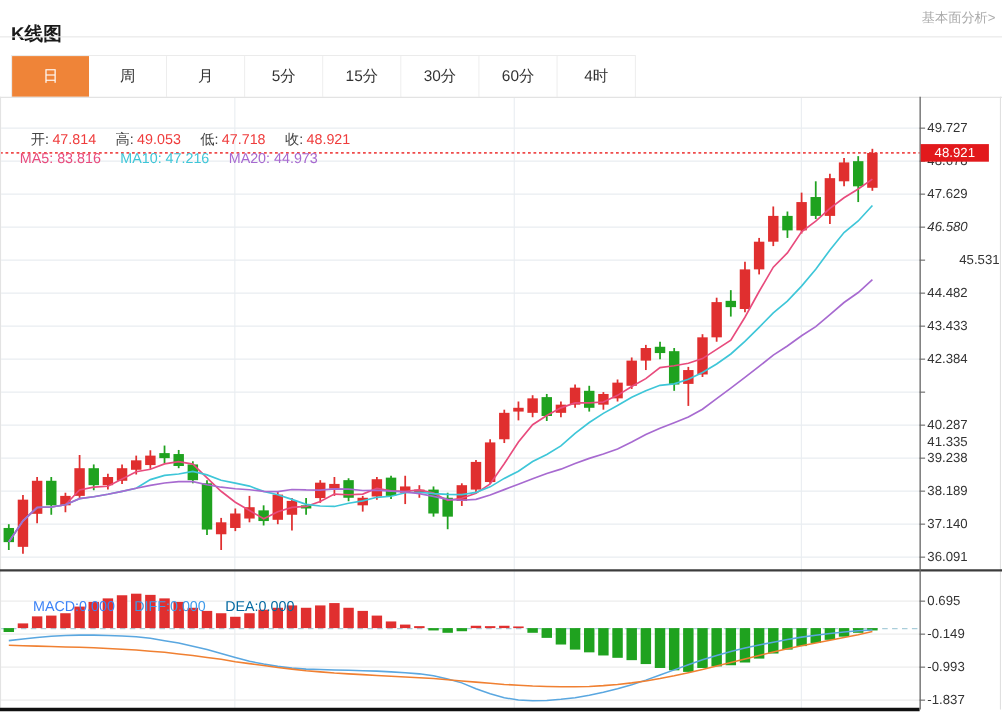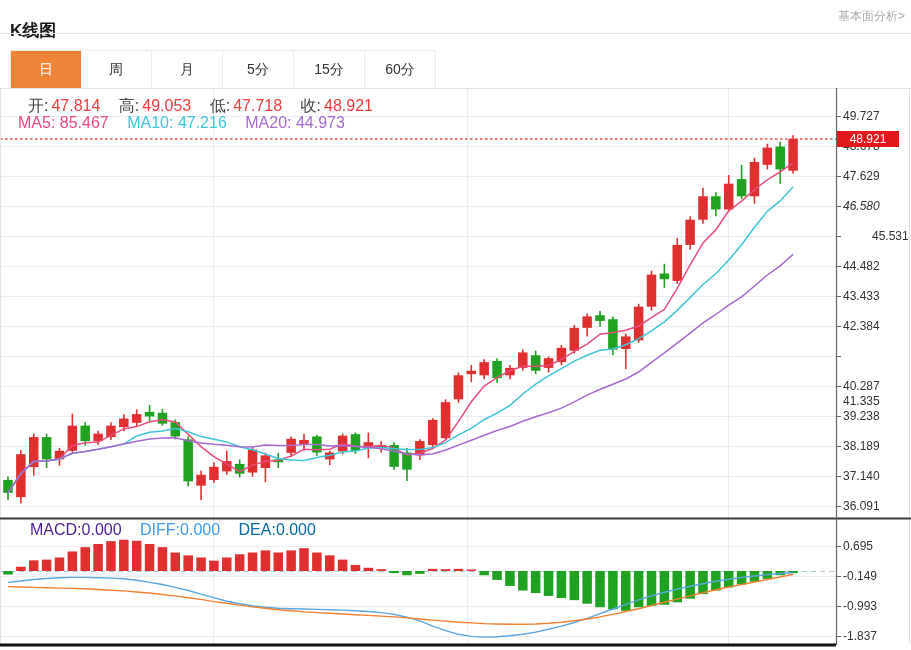--- a/index.html
+++ b/index.html
@@ -8,21 +8,21 @@
   #chart-svg{position:absolute;left:0;top:0;}
   .abs{position:absolute;}
   #page-title{left:10px;top:19px;font-size:17px;font-weight:bold;color:#1a1a1a;}
   #fa-link{right:6px;top:8px;font-size:12px;color:#a9a9a9;cursor:pointer;}
   #title-divider{left:0;top:33px;width:911px;height:0;border-top:1px solid #e7e7e7;}
   #tab-bar{left:10px;top:50px;display:flex;border:1px solid #ebebeb;}
   .tab{width:70px;height:37px;line-height:37px;text-align:center;font-size:14px;color:#333;
        background:#fff;border-right:1px solid #ebebeb;cursor:pointer;}
   .tab:last-child{border-right:none;}
   .tab.sel{color:#fff;border-right:none;}
-  .legend-row{font-size:16px;white-space:nowrap;z-index:5;}
+  .legend-row{font-size:13px;white-space:nowrap;z-index:5;margin-top:22px;}
   .legend-row span{margin-right:3px;}
   .gap{margin-right:14px !important;}
   #ohlc-row{left:28px;top:96px;}
   #ma-row{left:18px;top:114px;}
   #macd-row{left:30px;top:521px;}
   .ylab{position:absolute;font-size:12px;color:#333;height:14px;line-height:14px;z-index:2;}
   #price-marker{left:837px;top:131px;width:62px;height:16px;color:#fff;font-size:12px;
                 text-align:center;line-height:16px;z-index:6;}
 </style>
 </head>
@@ -32,21 +32,23 @@
   <div class="abs" id="page-title">K线图</div>
   <div class="abs" id="fa-link">基本面分析&gt;</div>
   <div class="abs" id="title-divider"></div>
 
   <div class="abs" id="tab-bar">
       <div class="tab sel" style="background: rgb(239, 132, 56);">日</div>
       <div class="tab">周</div>
       <div class="tab">月</div>
       <div class="tab">5分</div>
       <div class="tab">15分</div>
+      <div class="tab">30分</div>
       <div class="tab">60分</div>
+      <div class="tab">4时</div>
     </div>
 
   <svg id="chart-svg" width="911" height="650">
       <line x1="213.5" y1="89" x2="213.5" y2="644" stroke="#e9edf1" stroke-width="1"></line>
       <line x1="467.5" y1="89" x2="467.5" y2="644" stroke="#e9edf1" stroke-width="1"></line>
       <line x1="728.5" y1="89" x2="728.5" y2="644" stroke="#e9edf1" stroke-width="1"></line>
       <line x1="1" y1="116.5" x2="836" y2="116.5" stroke="#e9edf1" stroke-width="1"></line>
       <line x1="1" y1="146.5" x2="836" y2="146.5" stroke="#e9edf1" stroke-width="1"></line>
       <line x1="1" y1="176.5" x2="836" y2="176.5" stroke="#e9edf1" stroke-width="1"></line>
       <line x1="1" y1="206.5" x2="836" y2="206.5" stroke="#e9edf1" stroke-width="1"></line>
@@ -283,26 +285,26 @@
       <line x1="836" y1="636.5" x2="841" y2="636.5" stroke="#666666" stroke-width="1"></line>
     </svg>
 
   <div class="abs legend-row" id="ohlc-row">
     <span style="color:#444;">开:</span><span class="gap val" style="color: rgb(239, 60, 60);">47.814</span>
     <span style="color:#444;">高:</span><span class="gap val" style="color: rgb(239, 60, 60);">49.053</span>
     <span style="color:#444;">低:</span><span class="gap val" style="color: rgb(239, 60, 60);">47.718</span>
     <span style="color:#444;">收:</span><span class="val" style="color: rgb(239, 60, 60);">48.921</span>
   </div>
   <div class="abs legend-row" id="ma-row">
-    <span class="gap" id="ma5-t" style="color: rgb(232, 75, 125);">MA5: 85.467</span>
+    <span class="gap" id="ma5-t" style="color: rgb(232, 75, 125);">MA5: 83.816</span>
     <span class="gap" id="ma10-t" style="color: rgb(62, 198, 216);">MA10: 47.216</span>
     <span id="ma20-t" style="color: rgb(167, 106, 208);">MA20: 44.973</span>
   </div>
   <div class="abs legend-row" id="macd-row">
-    <span class="gap" id="macd-t" style="color: #4c1d95;">MACD:0.000</span>
+    <span class="gap" id="macd-t" style="color: #3b82f6;">MACD:0.000</span>
     <span class="gap" id="diff-t" style="color: rgb(63, 155, 234);">DIFF:0.000</span>
     <span id="dea-t" style="color: #0369a1;">DEA:0.000</span>
   </div>
 
 <div class="ylab" style="left: 843px; top: 109px;">49.727</div>
     <div class="ylab" style="left: 843px; top: 139px;">48.678</div>
     <div class="ylab" style="left: 843px; top: 169px;">47.629</div>
     <div class="ylab" style="left: 843px; top: 199px; font-style: italic;">46.580</div>
     <div class="ylab" style="left: 843px; top: 229px; margin-left: 29px;">45.531</div>
     <div class="ylab" style="left: 843px; top: 259px;">44.482</div>

